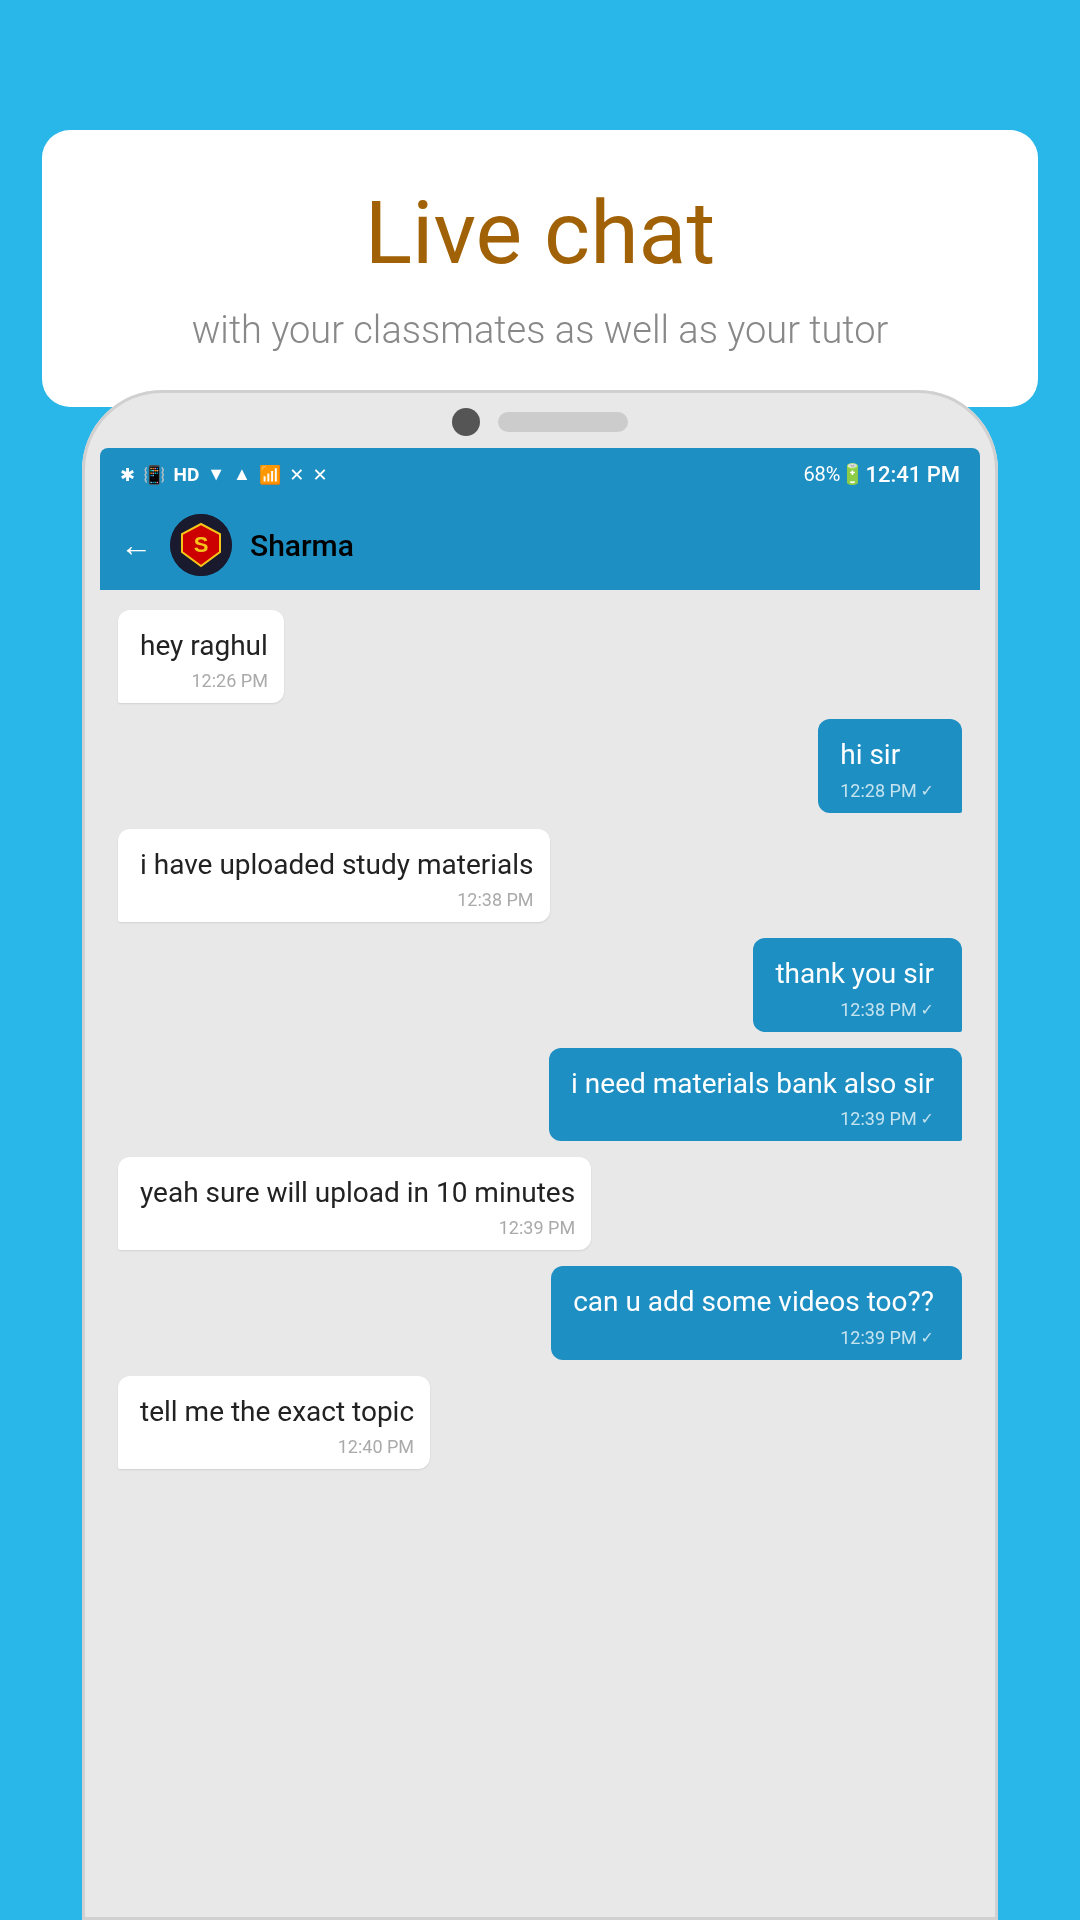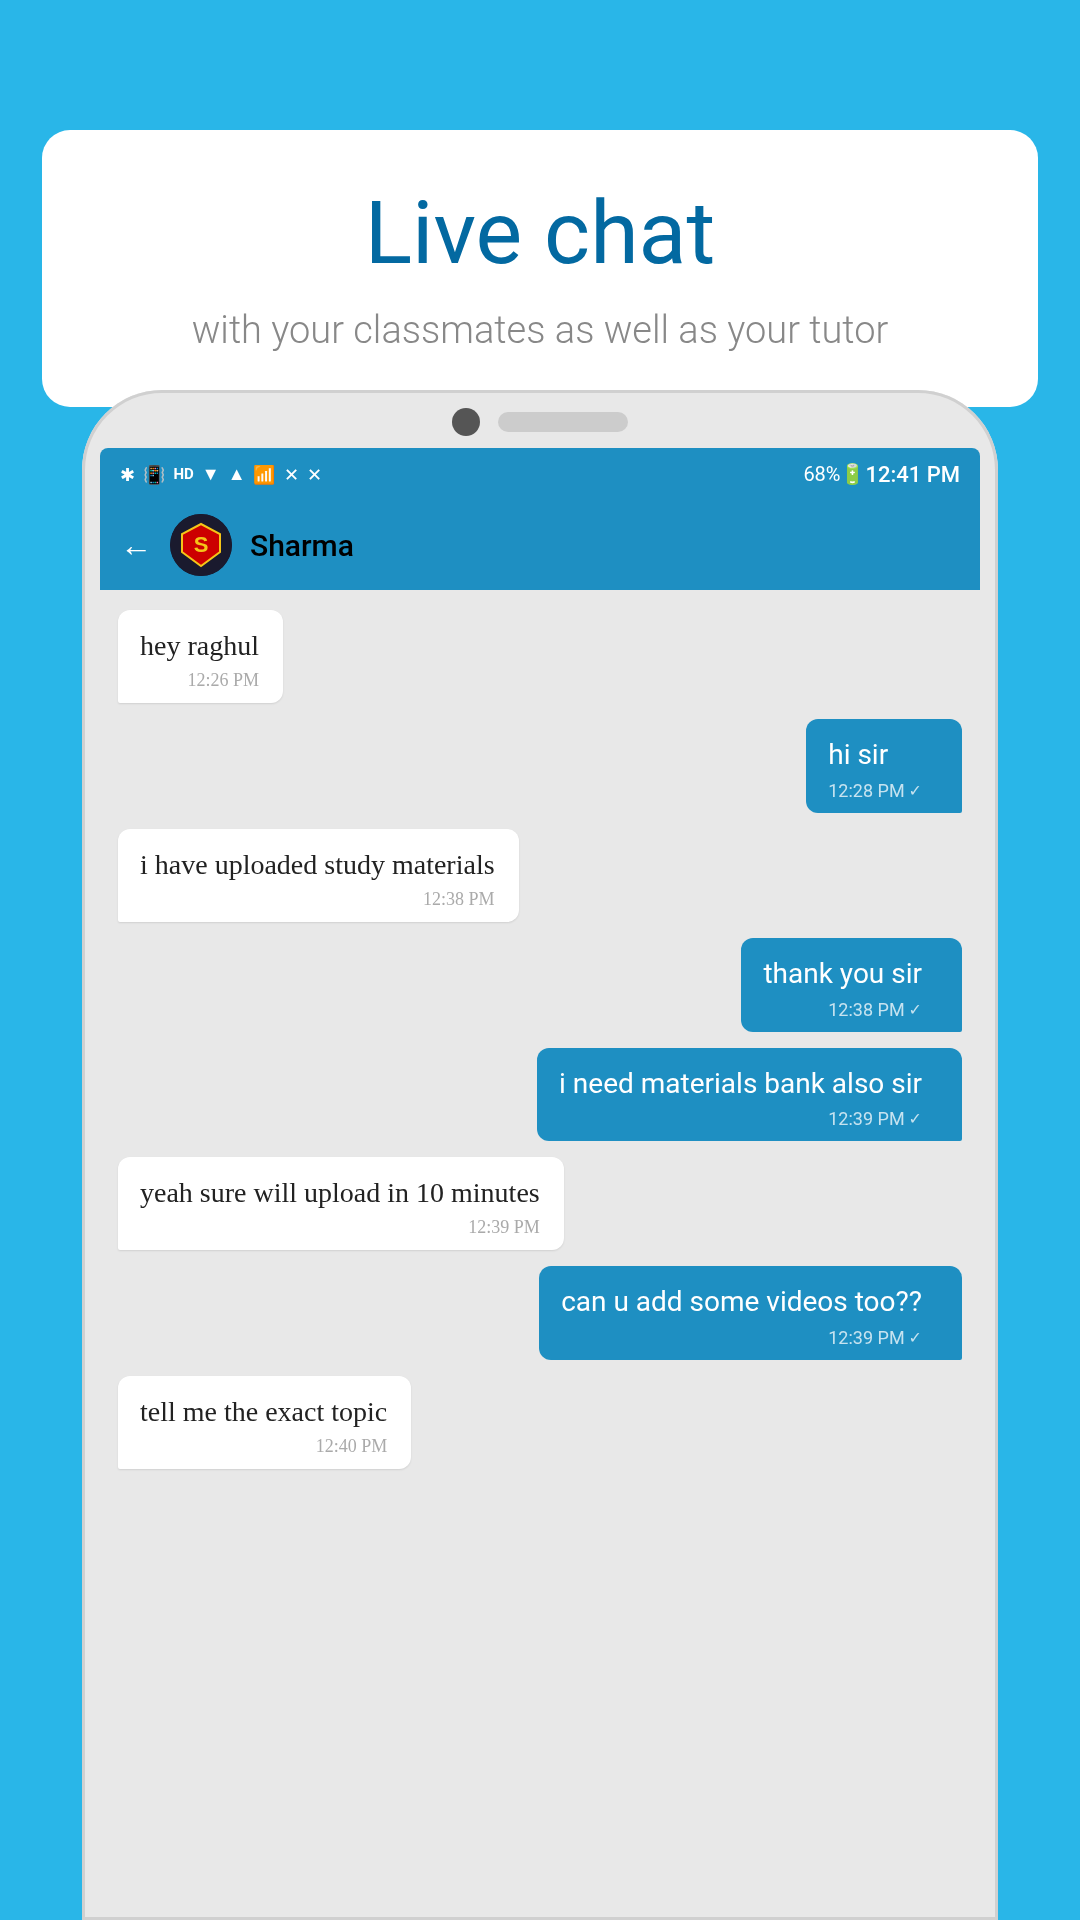--- a/index.html
+++ b/index.html
@@ -34,21 +34,21 @@
       width: 0;
       height: 0;
       border-left: 40px solid transparent;
       border-right: 40px solid transparent;
       border-top: 55px solid white;
     }
 
     .bubble-title {
       font-size: 88px;
       font-weight: 400;
-      color: #0369a1;
+      color: #a16207;
       line-height: 1.1;
       margin-bottom: 22px;
     }
 
     .bubble-subtitle {
       font-size: 38px;
       color: #888;
       font-weight: 300;
       line-height: 1.4;
       text-align: center;
@@ -174,31 +174,30 @@
       gap: 16px;
       height: calc(100% - 142px);
       overflow: hidden;
     }
 
     
     .msg-received {
       align-self: flex-start;
       background: white;
       border-radius: 12px 12px 12px 2px;
-      padding: 18px 24px 12px 22px;
+      padding: 18px 16px 12px 22px;
       max-width: 75%;
       box-shadow: 0 1px 2px rgba(0,0,0,0.1);
-      font-family: Liberation Serif, serif;
     }
 
     .msg-sent {
       align-self: flex-end;
       background: #1e8fc2;
       border-radius: 12px 12px 2px 12px;
-      padding: 18px 40px 12px 22px;
+      padding: 18px 28px 12px 22px;
       max-width: 75%;
     }
 
     .msg-text {
       font-size: 28px;
       line-height: 1.3;
       color: #222;
     }
 
     .msg-sent .msg-text {
@@ -237,21 +236,21 @@
     <div class="phone-camera"></div>
     <div class="phone-speaker"></div>
   </div>
 
   <div class="phone-screen">
 
     <div class="status-bar">
       <div class="status-left">
         <span class="status-icon">✱</span>
         <span class="status-icon">📳</span>
-        <span class="status-icon" style="font-size:15px;font-weight:bold;">HD</span>
+        <span class="status-icon" style="font-size:19px;font-weight:bold;">HD</span>
         <span class="status-icon">▼</span>
         <span class="status-icon">▲</span>
         <span class="status-icon">📶</span>
         <span class="status-icon">✕</span>
         <span class="status-icon">✕</span>
       </div>
       <div class="status-right">
         <span>68%</span>
         <span>🔋</span>
         <span class="status-time">12:41 PM</span>

